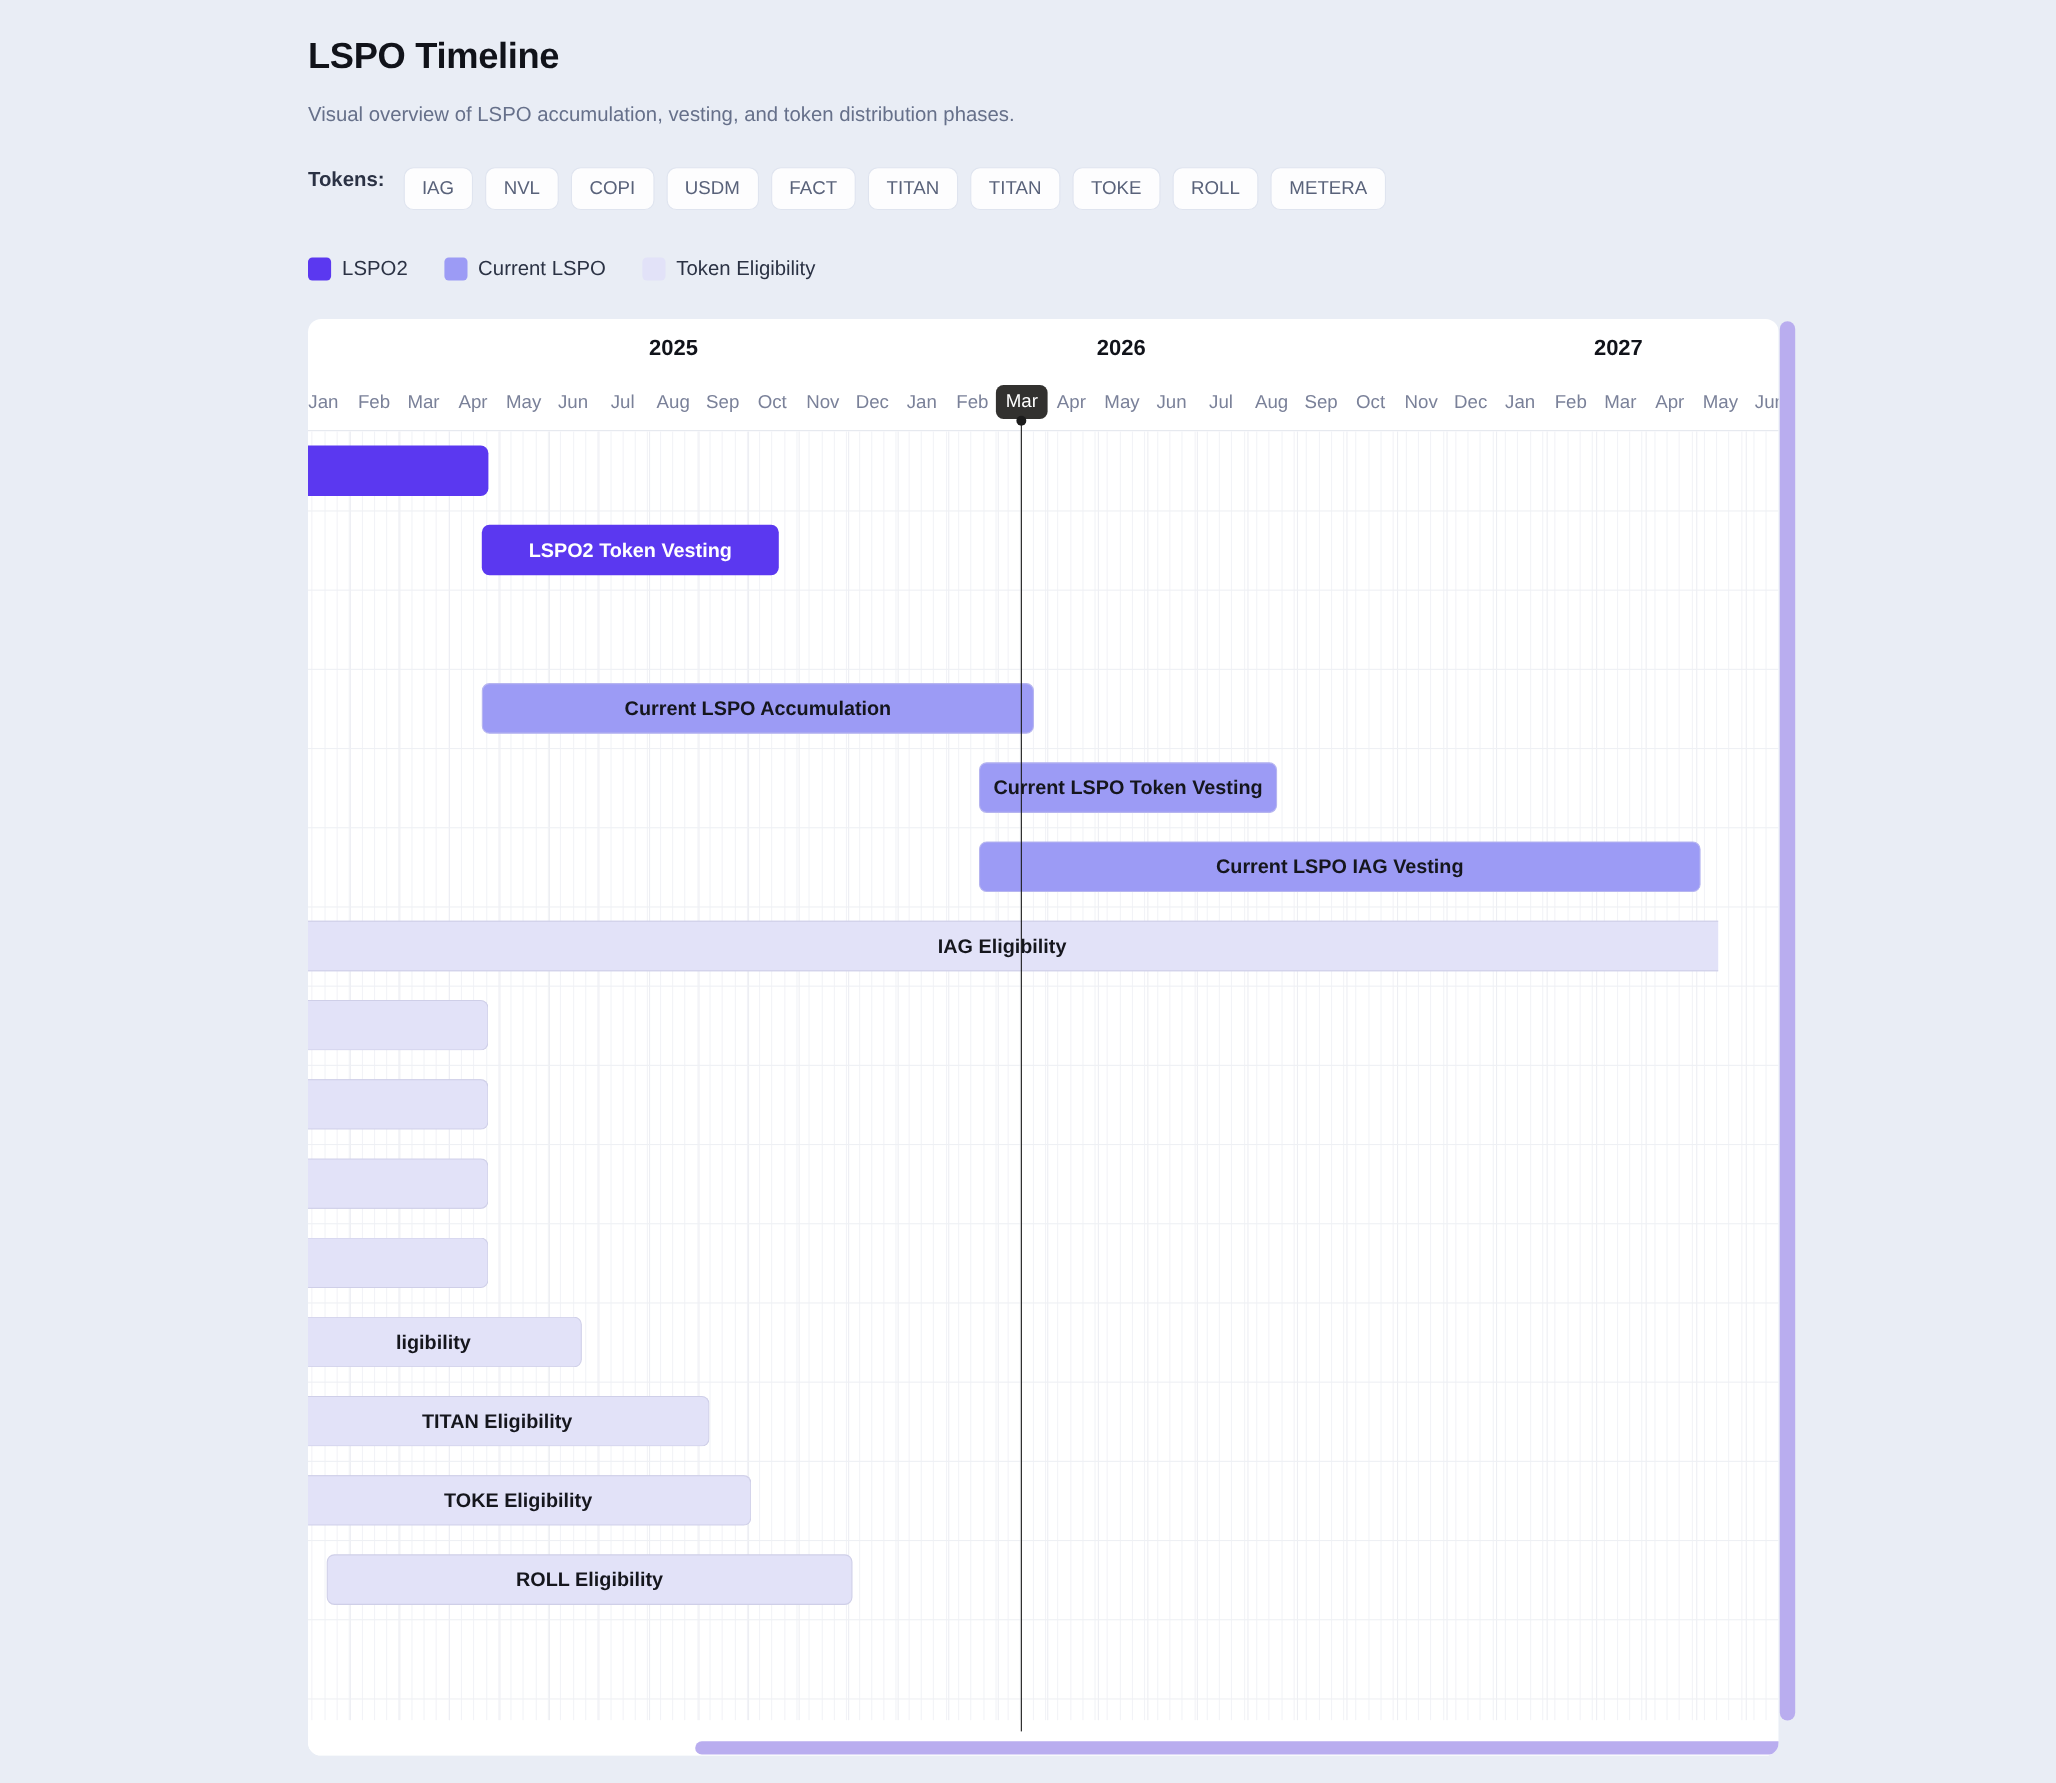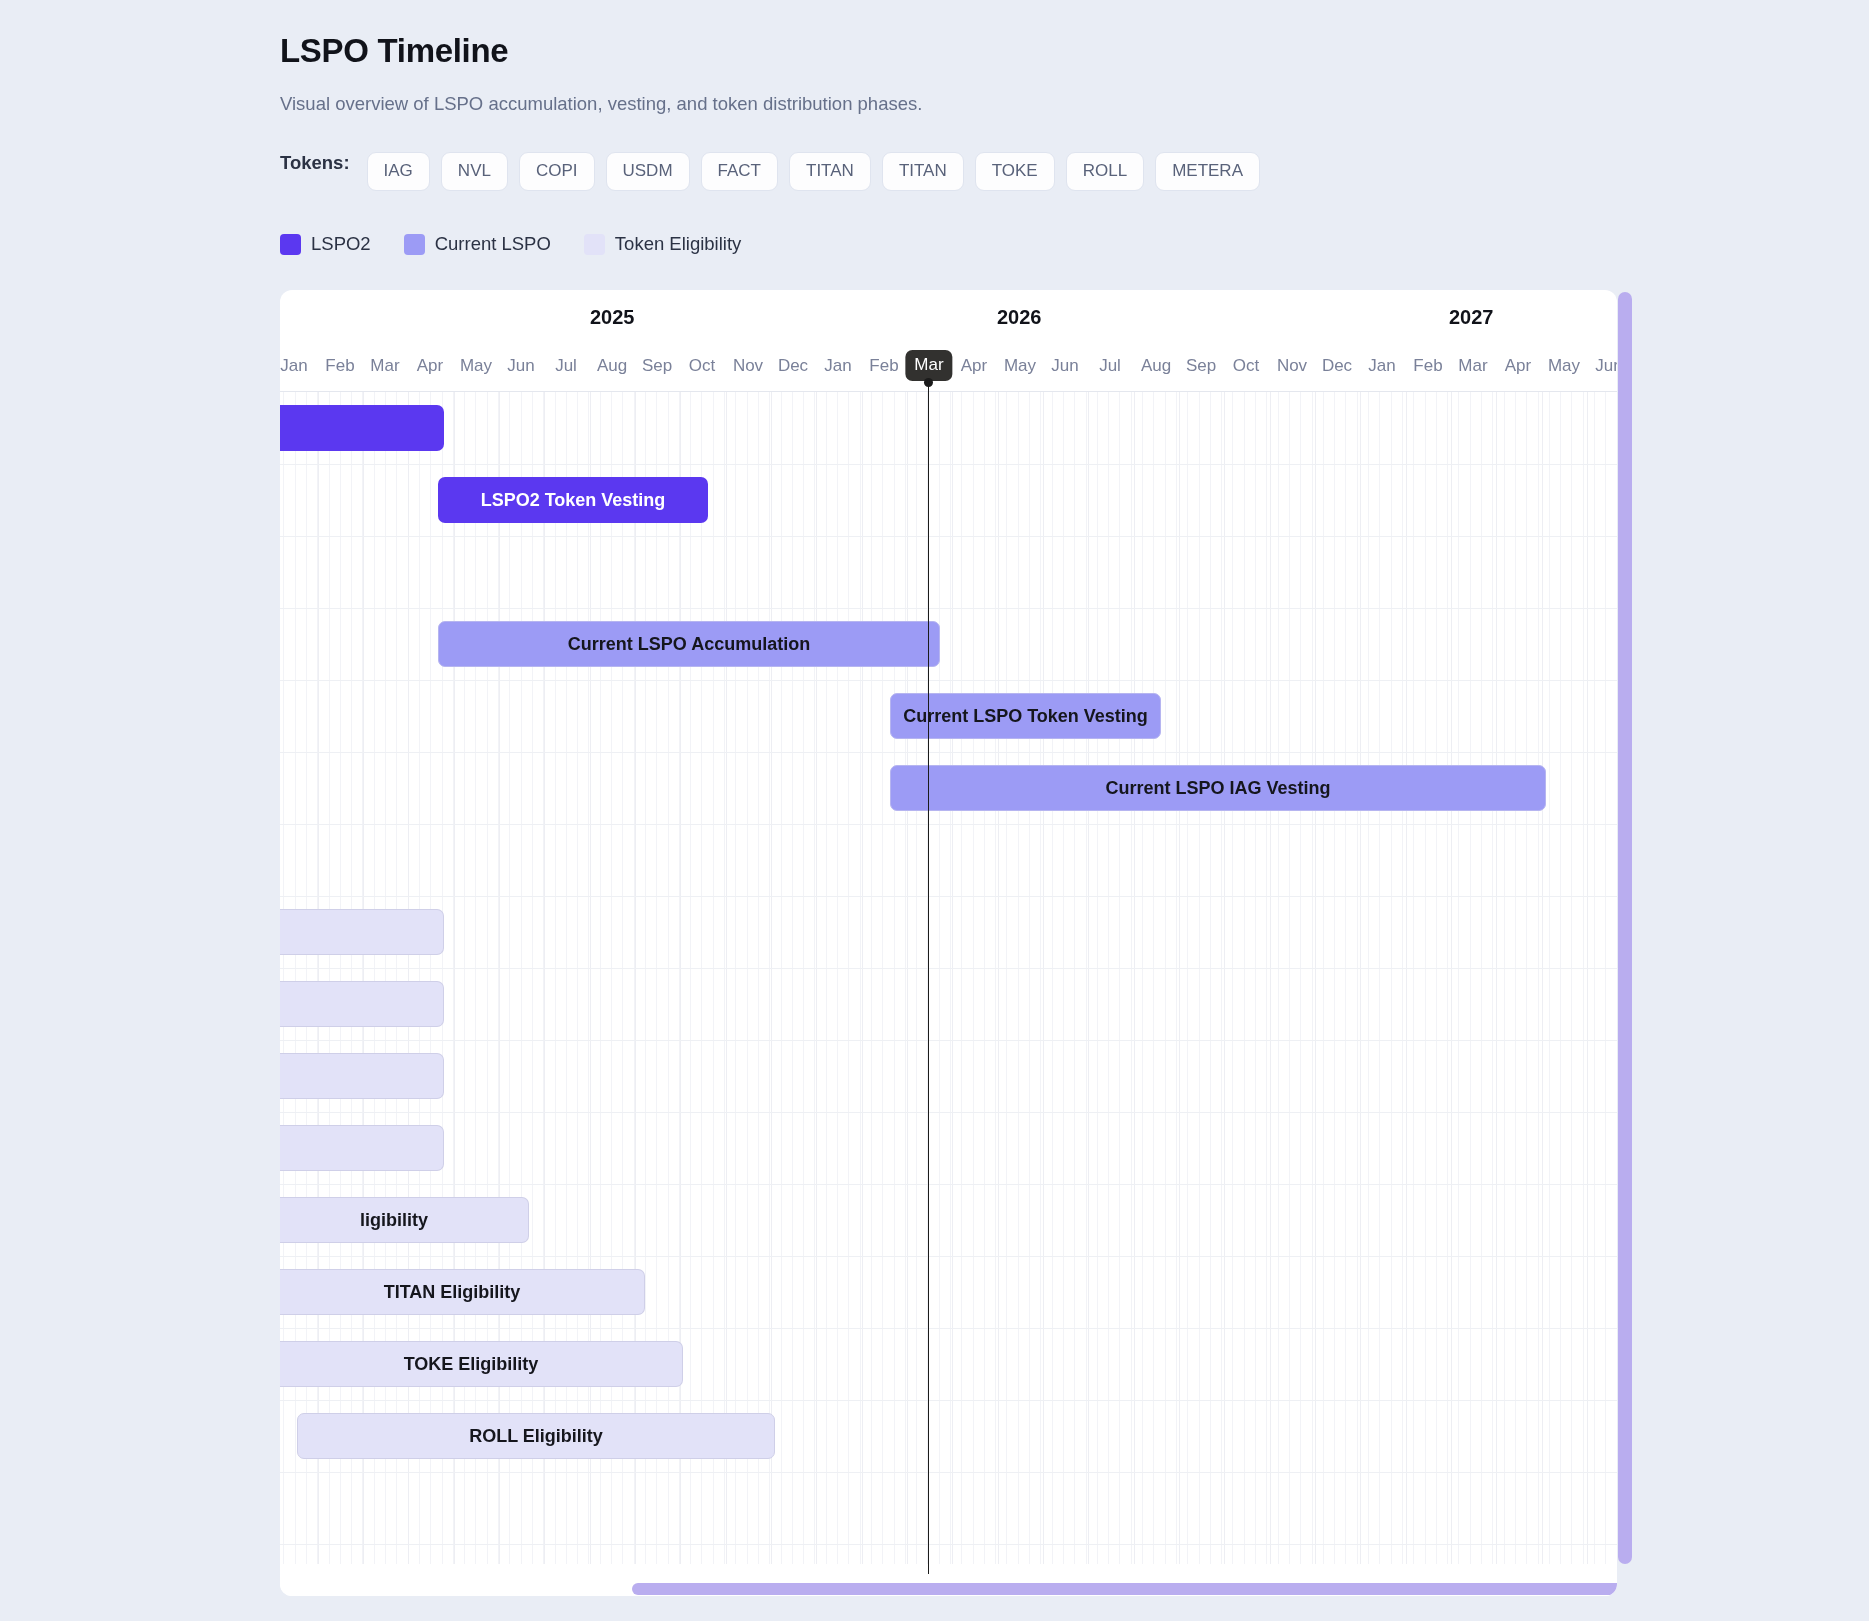--- a/index.html
+++ b/index.html
@@ -484,20 +484,21 @@
         <div class="hgrid" style="top: 144px;"></div>
         <div class="bar lspo2" style="left: 158px; width: 270px; top: 85px;">LSPO2 Token Vesting</div>
         <div class="hgrid" style="top: 216px;"></div>
         <div class="hgrid" style="top: 288px;"></div>
         <div class="bar current" style="left: 158px; width: 502px; top: 229px;">Current LSPO Accumulation</div>
         <div class="hgrid" style="top: 360px;"></div>
         <div class="bar current" style="left: 610px; width: 271px; top: 301px;">Current LSPO Token Vesting</div>
         <div class="hgrid" style="top: 432px;"></div>
         <div class="bar current" style="left: 610px; width: 656px; top: 373px; text-align: right;">Current LSPO IAG Vesting</div>
         <div class="hgrid" style="top: 504px;"></div>
+        <div class="bar elig no-round" style="left: -20px; width: 1302px; top: 445px;">IAG Eligibility</div>
         <div class="hgrid" style="top: 576px;"></div>
         <div class="bar elig clip-left" style="left: -20px; width: 184px; top: 517px;"></div>
         <div class="hgrid" style="top: 648px;"></div>
         <div class="bar elig clip-left" style="left: -20px; width: 184px; top: 589px;"></div>
         <div class="hgrid" style="top: 720px;"></div>
         <div class="bar elig clip-left" style="left: -20px; width: 184px; top: 661px;"></div>
         <div class="hgrid" style="top: 792px;"></div>
         <div class="bar elig clip-left" style="left: -20px; width: 184px; top: 733px;"></div>
         <div class="hgrid" style="top: 864px;"></div>
         <div class="bar elig clip-left" style="left: -20px; width: 269px; top: 805px;">ligibility</div>

